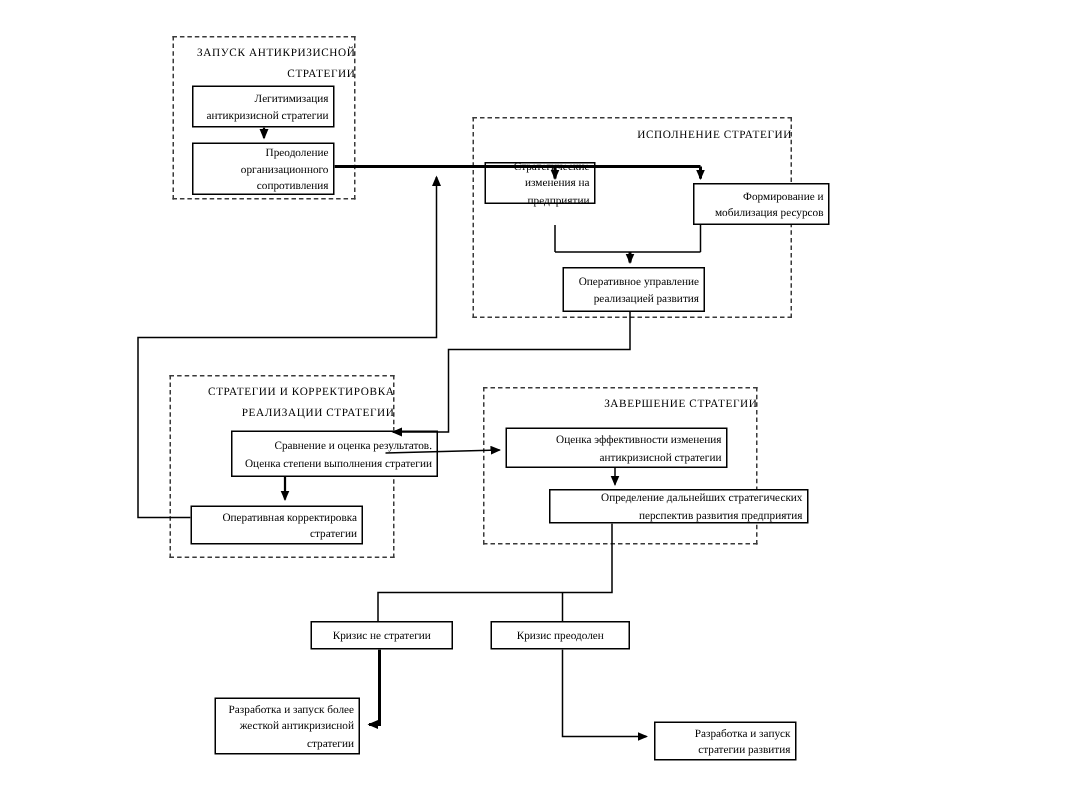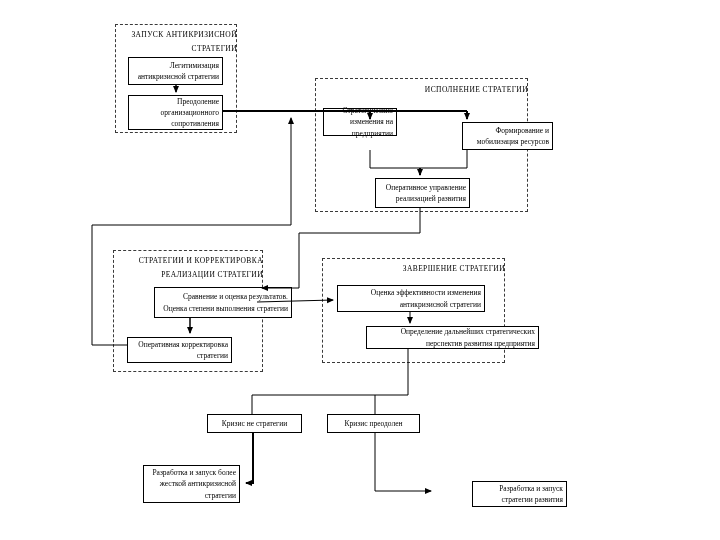--- a/index.html
+++ b/index.html
@@ -44,33 +44,33 @@
 <div class="node" style="left:128px;top:95px;width:95px;height:35px;">Преодоление организационного сопротивления</div>
 
 <div class="node" style="left:323px;top:108px;width:74px;height:28px;">Стратегические изменения на предприятии</div>
 
 <div class="node" style="left:422px;top:122px;width:91px;height:28px;margin-left:40px;">Формирование и мобилизация ресурсов</div>
 
 <div class="node" style="left:375px;top:178px;width:95px;height:30px;">Оперативное управление реализацией развития</div>
 
 <div class="node" style="left:118px;top:287px;width:138px;height:31px;margin-left:36px;">Сравнение и оценка результатов. Оценка степени выполнения стратегии</div>
 
-<div class="node" style="left:127px;top:337px;width:105px;height:26px;">Оперативная корректировка стратегии</div>
+<div class="node" style="left:127px;top:337px;width:115px;height:26px;">Оперативная корректировка стратегии</div>
 
 <div class="node" style="left:337px;top:285px;width:148px;height:27px;">Оценка эффективности изменения антикризисной стратегии</div>
 
 <div class="node" style="left:337px;top:326px;width:173px;height:23px;margin-left:29px;">Определение дальнейших стратегических перспектив развития предприятия</div>
 
 <div class="node" style="left:207px;top:414px;width:95px;height:19px;">Кризис не стратегии</div>
 
 <div class="node" style="left:327px;top:414px;width:93px;height:19px;">Кризис преодолен</div>
 
 <div class="node" style="left:143px;top:465px;width:97px;height:38px;">Разработка и запуск более жесткой антикризисной стратегии</div>
 
-<div class="node" style="left:436px;top:481px;width:95px;height:26px;margin-left:36px;">Разработка и запуск стратегии развития</div>
+<div class="node" style="left:436px;top:481px;width:95px;height:26px;">Разработка и запуск стратегии развития</div>
 
 <svg class="wires" width="720" height="540" viewBox="0 0 720 540">
   <defs>
     <marker id="arr" markerWidth="8" markerHeight="8" refX="6" refY="3" orient="auto" markerUnits="userSpaceOnUse">
       <path d="M0,0 L7,3 L0,6 Z" fill="#000"></path>
     </marker>
   </defs>
 
   <path d="M176,85 V92" stroke="#000" stroke-width="1.5" fill="none" marker-end="url(#arr)"></path>
 

